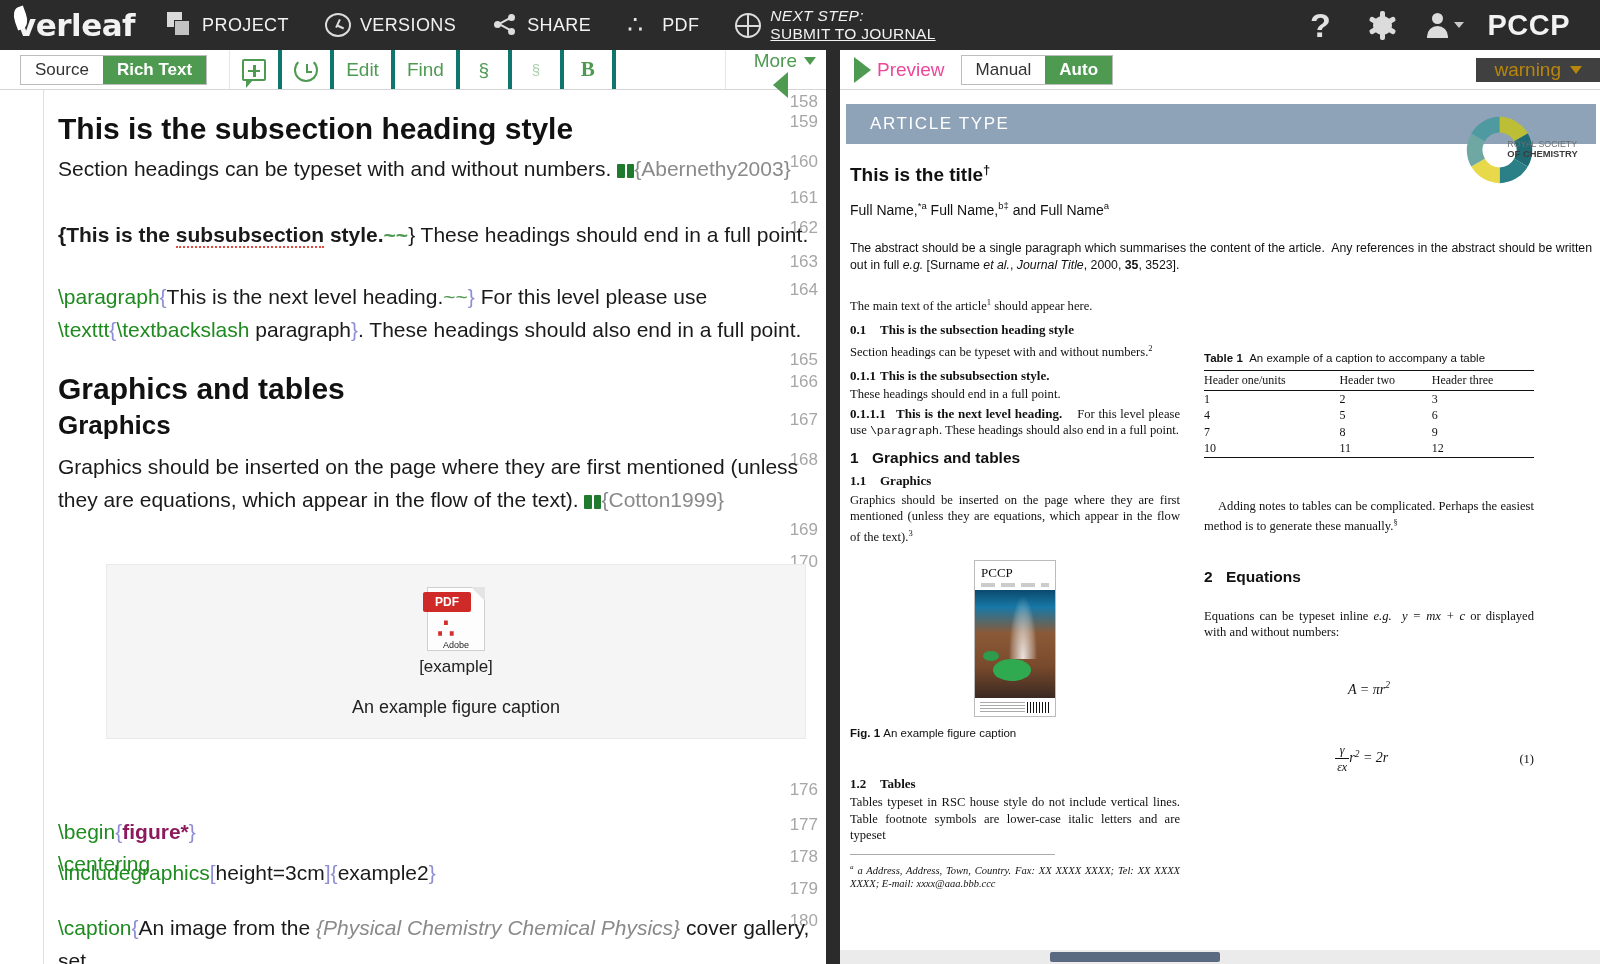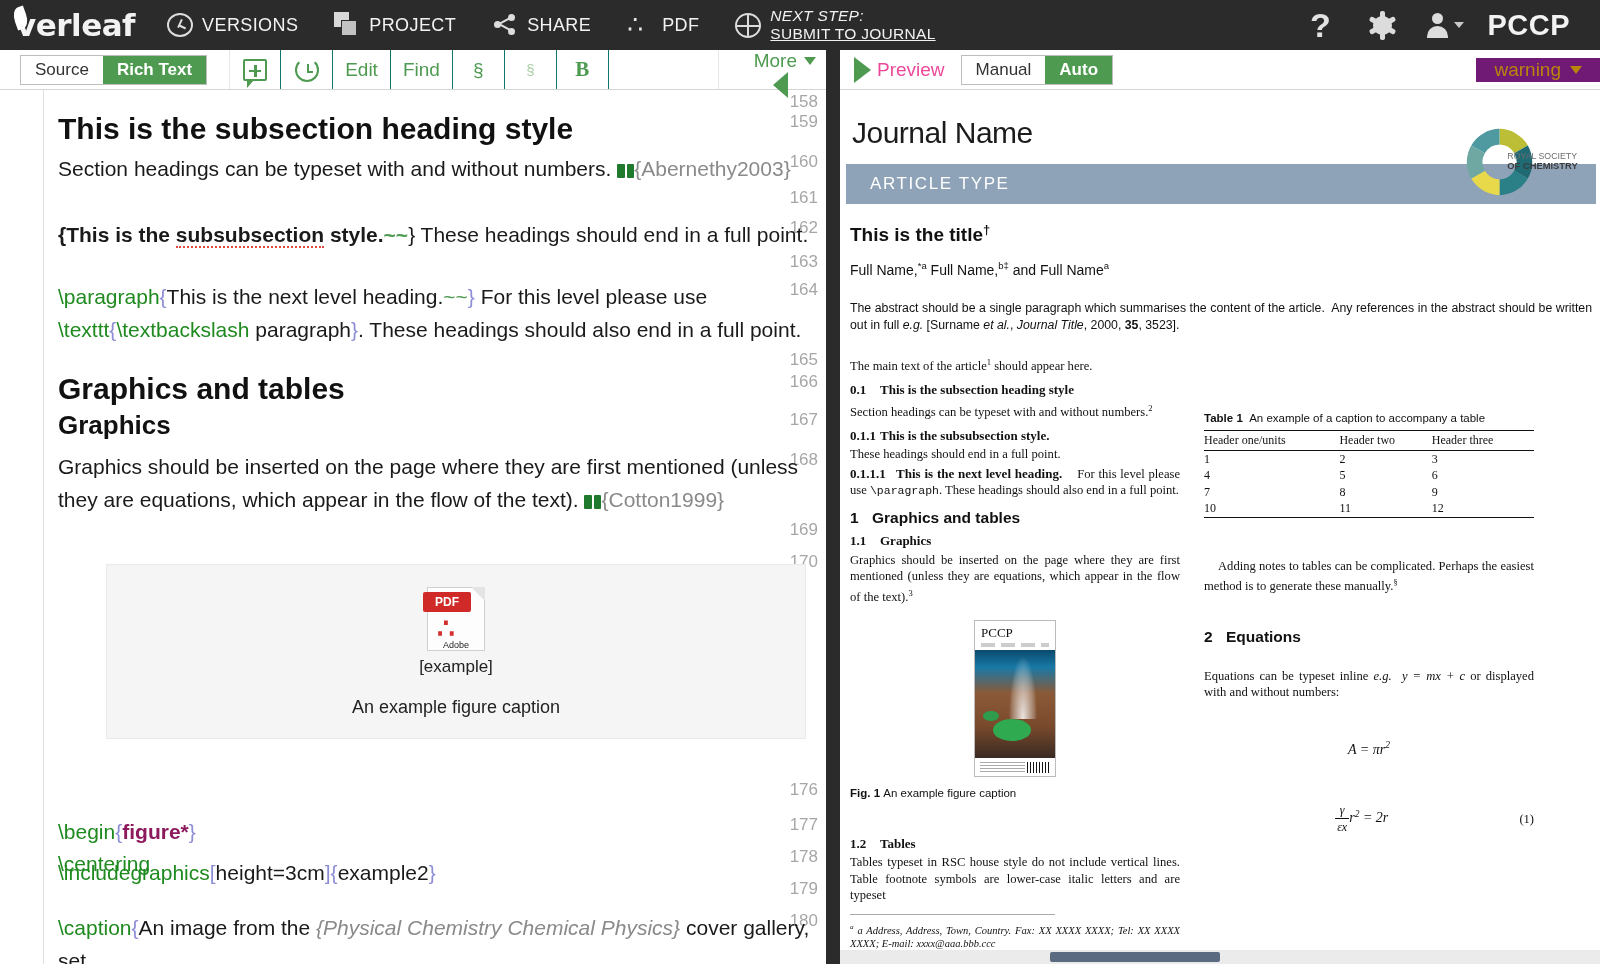--- a/index.html
+++ b/index.html
@@ -80,21 +80,21 @@
     height: 40px; border-bottom: 1px solid #d5d5d5; background: #fff;
     display: flex; align-items: stretch; font-size: 18px;
   }
   .seg { display: flex; margin: 4px 0 4px 20px; border: 1px solid #bdbdbd; align-self:center; height: 30px;}
   .seg > div { padding: 0 14px; display:flex;align-items:center; cursor:pointer; font-size:17px; }
   .seg .off { background: #fff; color: #333; }
   .seg .on { background: #4e9a51; color: #fff; font-weight: 600; }
   .tbtn {
     display:flex;align-items:center;justify-content:center;
     min-width: 52px; padding: 0 12px; color:#4e9a51; cursor:pointer;
-    border-right: 1px solid #0f766e; font-size: 19px;
+    border-right: 4px solid #0f766e; font-size: 19px;
   }
   .tbtn.first { border-left: 1px solid #e6e6e6; margin-left:22px; }
   .tbtn.faded { color: #a9cfa8; font-size: 15px; }
   .tbtn.boldb { font-weight: bold; font-family:"Liberation Serif",serif; font-size:21px;}
   .tbtn.blank { color: transparent; border-right: 1px solid #e6e6e6; min-width: 110px;}
   .tb-right { margin-left: auto; display:flex; align-items:center;flex-direction:column; }
   .more { color:#4e9a51; font-size:19px; display:flex;align-items:center;gap:7px; padding:0 10px; cursor:pointer;}
   .more .cd { width:0;height:0;border-left:6px solid transparent;border-right:6px solid transparent;border-top:8px solid #4e9a51;}
   .collapse-tri { width:0;height:0;border-top:13px solid transparent;border-bottom:13px solid transparent;border-right:15px solid #4e9a51; margin:0 12px 0 4px; cursor:pointer;}
 
@@ -144,21 +144,21 @@
   .fig-name { font-size: 17px; color:#222; margin-top:4px;}
   .fig-cap { font-size: 18px; color:#222; margin-top: 20px;}
 
   
   #pdf-toolbar {
     height: 40px; border-bottom: 1px solid #d5d5d5; display:flex; align-items:center;
   }
   .play-tri { width:0;height:0;border-top:13px solid transparent;border-bottom:13px solid transparent;border-left:17px solid #4e9a51; margin:0 6px 0 14px; cursor:pointer;}
   .pv-label { font-size:19px; color:#ec4899; margin-right:16px; }
   .pdf-warn {
-    margin-left: auto; background: #701a75; color: #b8860b;
+    margin-left: auto; background: #404040; color: #b8860b;
     height: 24px; display:flex;align-items:center;gap:9px; padding: 0 18px; font-size:19px; cursor:pointer;
   }
   .pdf-warn .cd { width:0;height:0;border-left:6px solid transparent;border-right:6px solid transparent;border-top:8px solid #b8860b;}
 
   #pdf-view { flex:1; background:#fff; overflow:hidden; position:relative; padding: 14px 0 0 0;}
   #page {
     background:#fff; width: 760px; margin: 0 auto; position:relative;
     font-family:"Liberation Serif", serif; color:#111;
   }
   .jn-title { font-family:"Liberation Sans",sans-serif; font-size:30px; letter-spacing:-0.5px; margin: 12px 0 14px 12px; color:#1b1b1b;}
@@ -230,30 +230,30 @@
 </head>
 <body>
 
 <div id="topnav">
   <div class="logo">
     <span class="leaf"></span>
       <span>verleaf</span>
   </div>
 
   <div class="navitem">
-    <span class="nav-icon ic-versions"></span>
-    <span class="lbl">VERSIONS</span>
-  </div>
-
-  <div class="navitem">
     <span class="nav-icon ic-project">
         <span class="r1"></span>
         <span class="r2"></span>
       </span>
     <span class="lbl">PROJECT</span>
+  </div>
+
+  <div class="navitem">
+    <span class="nav-icon ic-versions"></span>
+    <span class="lbl">VERSIONS</span>
   </div>
 
   <div class="navitem">
     <span class="nav-icon ic-share">
       <span class="l1"></span>
         <span class="l2"></span>
       <span class="d d1"></span>
         <span class="d d2"></span>
         <span class="d d3"></span>
     </span>
@@ -415,21 +415,20 @@
             <path d="M29,-17 A34,34 0 0,1 29,17 L15,9 A18,18 0 0,0 15,-9 Z" fill="#1f6a73"></path>
             <path d="M29,17 A34,34 0 0,1 0,34 L0,18 A18,18 0 0,0 15,9 Z" fill="#2b7f86"></path>
             <path d="M0,34 A34,34 0 0,1 -29,17 L-15,9 A18,18 0 0,0 0,18 Z" fill="#e8d94a"></path>
             <path d="M-29,17 A34,34 0 0,1 -29,-17 L-15,-9 A18,18 0 0,0 -15,9 Z" fill="#6fa8a3"></path>
             <path d="M-29,-17 A34,34 0 0,1 0,-34 L0,-18 A18,18 0 0,0 -15,-9 Z" fill="#4f9aa0"></path>
           </g>
           <text x="46" y="38" font-family="Liberation Sans, sans-serif" font-size="9" fill="#6d6e71">ROYAL SOCIETY</text>
           <text x="46" y="48" font-family="Liberation Sans, sans-serif" font-size="9.6" font-weight="bold" fill="#3b3b3b">OF CHEMISTRY</text>
         </svg>
 
-        <div class="jn-title">Journal Name</div>
         <div class="artbar">ARTICLE TYPE</div>
 
         <div class="pcols">
 
           <div class="maincol">
             <div class="ptitle">
               <span>This is the title</span><sup>†</sup>
             </div>
             <div class="pauthors">
               Full Name,<sup>*a</sup>&nbsp;Full Name,<sup>b‡</sup>&nbsp;and Full Name<sup>a</sup>

